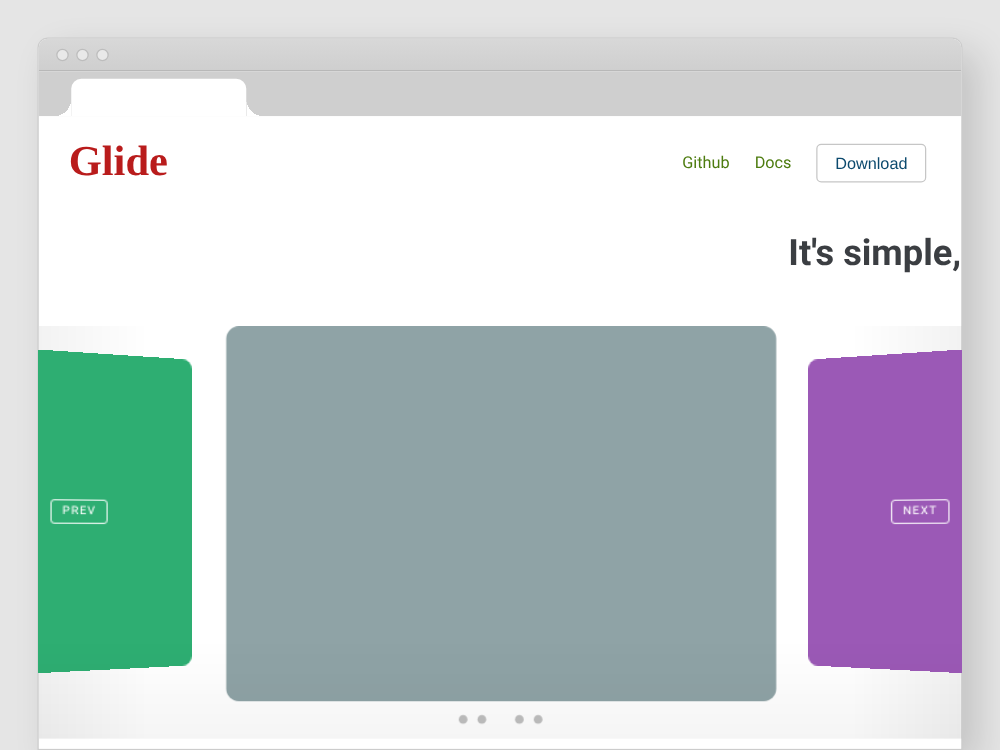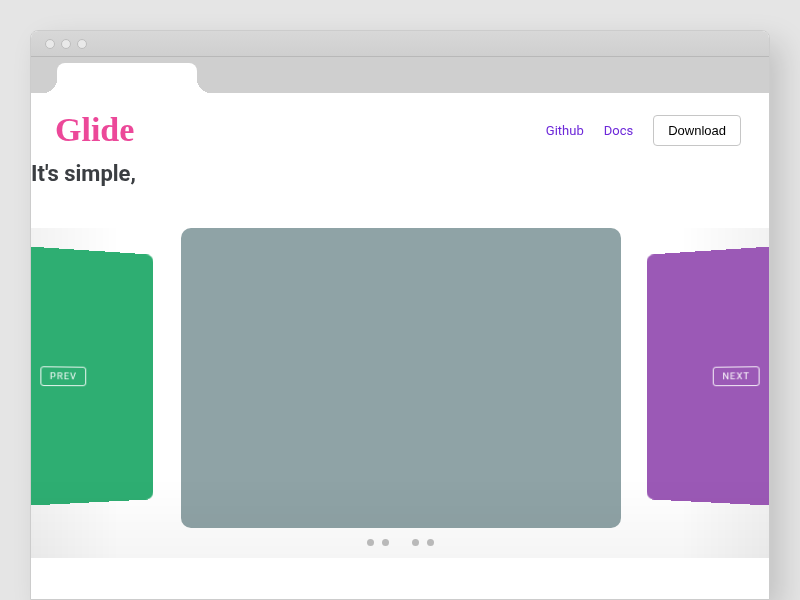--- a/index.html
+++ b/index.html
@@ -84,48 +84,48 @@
   .header {
     display: flex;
     justify-content: space-between;
     align-items: center;
     padding: 18px 28px 0 24px;
   }
   .logo {
     font-family: "Brush Script MT", "Segoe Script", cursive;
     font-weight: 700;
     font-size: 34px;
-    color: #ec4899;
+    color: #b91c1c;
   }
   .nav {
     display: flex;
     align-items: center;
     gap: 20px;
   }
   .nav a {
-    color: #6d28d9;
+    color: #4d7c0f;
     font-size: 13px;
     text-decoration: none;
     cursor: pointer;
   }
   .download-btn {
     border: 1px solid #c6c6c6;
     border-radius: 4px;
     padding: 7px 14px;
     font-size: 13px;
-    color: #000000;
+    color: #0c4a6e;
     background: #fff;
     cursor: pointer;
   }
   .hero {
-    text-align: left;
-    margin-top: 11px;
+    text-align: right;
+    margin-top: 36px;
     color: #3b3e42;
     font-weight: 700;
-    font-size: 22px;
+    font-size: 29px;
     line-height: 1.25;
   }
   .slider-area {
     position: relative;
     margin-top: 40px;
     height: 330px;
     perspective: 900px;
     background: linear-gradient(to right, rgba(0,0,0,.05), transparent 12%, transparent 88%, rgba(0,0,0,.05));
   }
   .slider-area::after {

